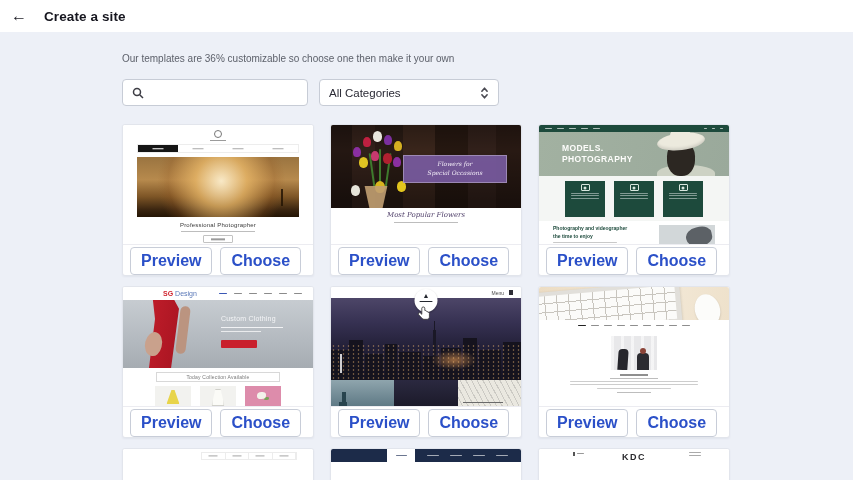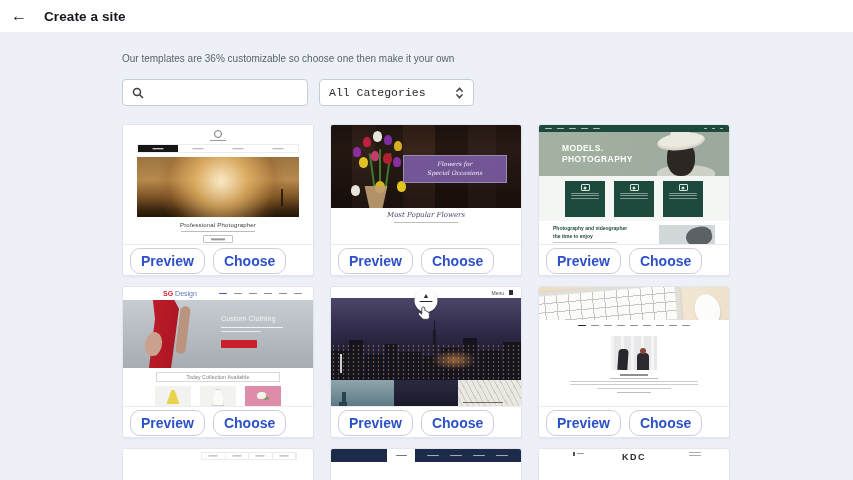--- a/index.html
+++ b/index.html
@@ -14,28 +14,28 @@
 
   
   .content { padding:17px 0 0 122px; width:730px; }
   .heading { font-size:21px; font-weight:bold; color:#15151e; letter-spacing:.2px; }
   .subheading { font-size:10px; color:#5d616b; margin-top:4px; }
 
   .controls { display:flex; gap:11px; margin-top:15px; }
   .search-box { width:186px; height:27px; background:#fff; border:1px solid #c7ccd6; border-radius:4px; display:flex; align-items:center; padding:0 9px; gap:7px; }
   .search-box input { border:none; outline:none; background:transparent; font-family:"Liberation Sans",sans-serif; font-size:11px; color:#333; width:100%; }
   .search-box input::placeholder { color:#9aa0ab; }
-  .cat-select { width:155px; height:27px; background:#fff; border:1px solid #c7ccd6; border-radius:4px; display:flex; align-items:center; justify-content:space-between; padding:0 9px; font-size:11.5px; color:#2a2a35; cursor:pointer;font-family:Liberation Mono, monospace; }
+  .cat-select { width:180px; height:27px; background:#fff; border:1px solid #c7ccd6; border-radius:4px; display:flex; align-items:center; justify-content:space-between; padding:0 9px; font-size:11.5px; color:#2a2a35; cursor:pointer; }
 
   
   .grid { display:grid; grid-template-columns:repeat(3,192px); gap:10px 16px; margin-top:18px; }
   .card { width:192px; height:152px; background:#fff; border:1px solid #e2e5ec; border-radius:3px; box-shadow:0 1px 2px rgba(40,50,80,.06); overflow:hidden; }
   .thumb { height:120px; position:relative; overflow:hidden; background:#fff; border-bottom:1px solid #ececf1; cursor:pointer; }
   .card-actions { height:31px; display:flex; align-items:center; gap:8px; padding:0 7px; }
-  .btn { font-family:"Liberation Sans",sans-serif; font-weight:bold; font-size:14px; color:#2b50c8; background:#fff; border:1px solid #c8cdd8; border-radius:10px; padding:4px 10px; cursor:pointer; }
+  .btn { font-family:"Liberation Sans",sans-serif; font-weight:bold; font-size:16px; color:#2b50c8; background:#fff; border:1px solid #c8cdd8; border-radius:4px; padding:4px 10px; cursor:pointer; }
 
   
   .b { display:block; background:#b9bec7; height:1.5px; border-radius:1px; }
 
   
   .t1 { text-align:center; padding-top:5px; }
   .t1-logo { width:8px; height:8px; border:1px solid #777; border-radius:50%; margin:0 auto 2px; }
   .t1-ln { margin:1.5px auto; width:16px; height:1.2px; background:#9b9b9b; }
   .t1-nav { margin:3px auto 0; width:162px; height:9px; display:flex; border:1px solid #ededed; }
   .t1-nav i { flex:1; position:relative; background:#fff; }

